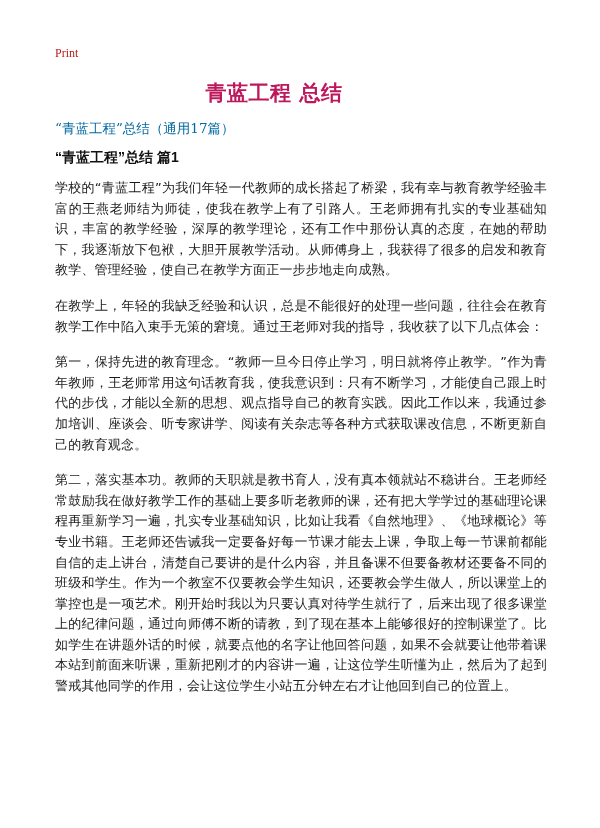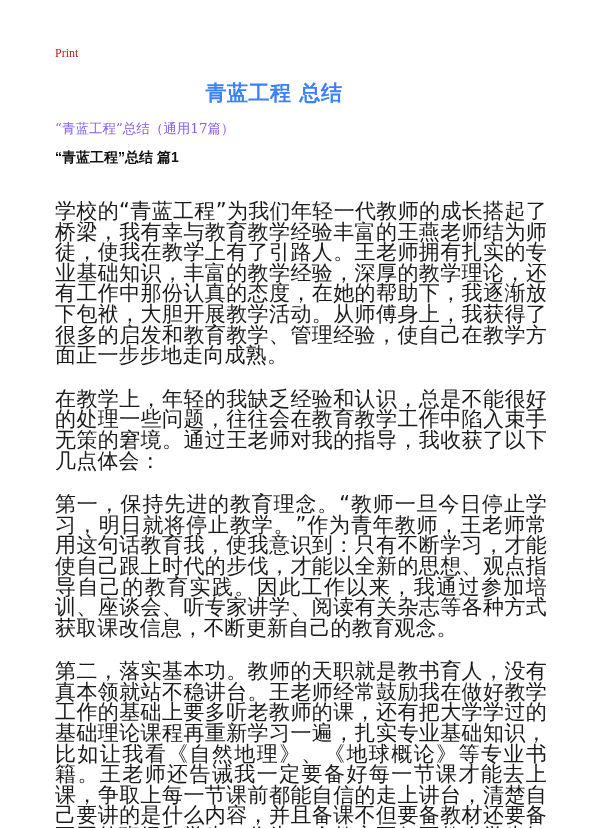--- a/index.html
+++ b/index.html
@@ -30,57 +30,56 @@
       line-height: 14px;
     }
     .doc-title {
       position: absolute;
       left: 0;
       top: 80px;
       width: 548px;
       text-align: center;
       font-size: 21px;
       line-height: 26px;
-      color: #3b82f6;
+      color: #be185d;
       letter-spacing: 0.5px;
     }
     .doc-subtitle {
       position: absolute;
       left: 55px;
       top: 119px;
       font-size: 13.5px;
       line-height: 18px;
-      color: #8b5cf6;
+      color: #0369a1;
       font-family: "DejaVu Serif", "Liberation Serif", serif;
     }
     .section-heading {
       position: absolute;
       left: 55px;
       top: 148px;
       font-size: 14px;
       line-height: 18px;
       font-weight: bold;
       color: #111;
       font-family: Liberation Sans, sans-serif;
     }
     .body {
       position: absolute;
       left: 55px;
       top: 178px;
       width: 492px;
     }
     .para {
-      font-size: 21px;
+      font-size: 13px;
       line-height: 20.6px;
       color: #1a1a1a;
       margin-bottom: 15px;
       text-align: justify;
       word-break: break-all;
       letter-spacing: 0.2px;
-      margin-top: 23px;
     }
   </style>
 </head>
 <body>
 
 <div class="page">
   <div class="print-label">Print</div>
 
   <h1 class="doc-title">青蓝工程 总结</h1>
 

